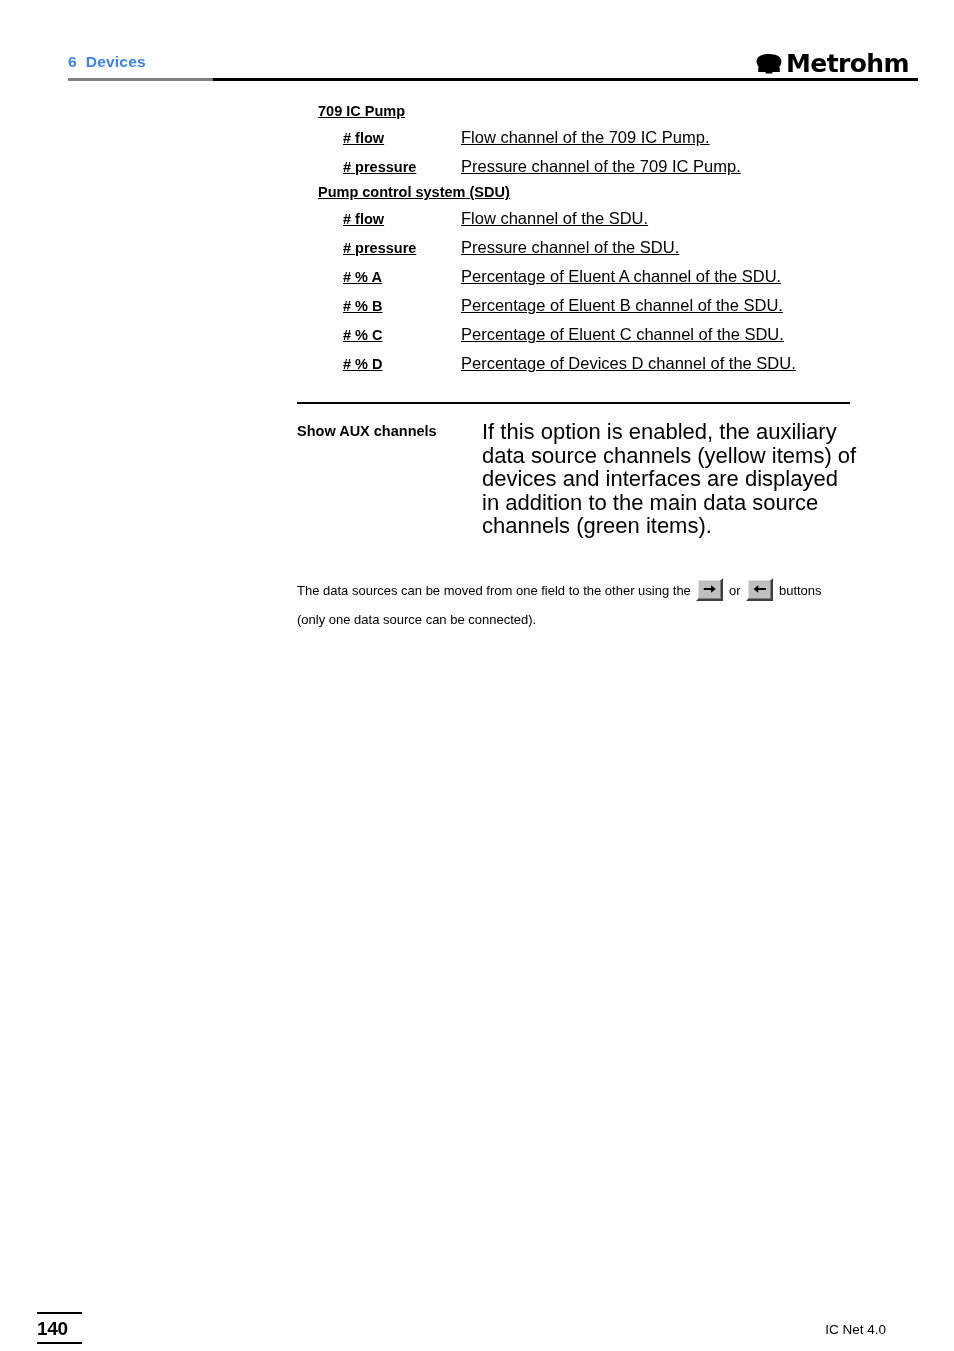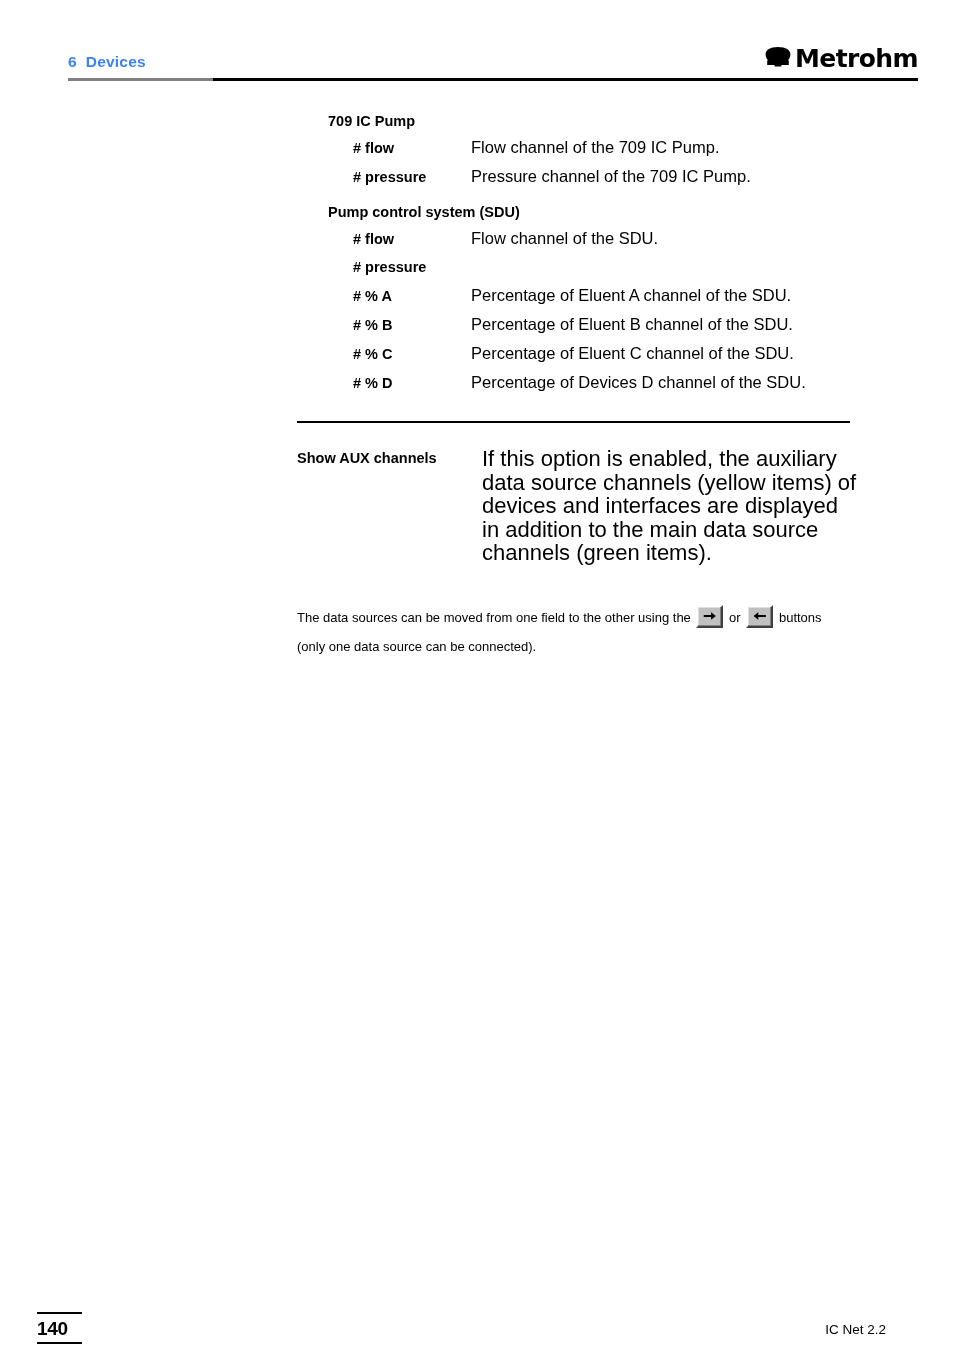--- a/index.html
+++ b/index.html
@@ -29,23 +29,24 @@
     font-weight: bold;
     letter-spacing: 0.2px;
     line-height: 20px;
     color: #3b82f6;
     white-space: nowrap;
   }
   #header-chapter-num { margin-right: 9px; }
 
   #brand-logo {
     position: absolute;
-    right: 0px;
+    right: 9px;
     top: -6px;
     display: flex;
+    align-items: flex-end;
     height: 30px;
   }
   #brand-mark {
     display: block;
     margin-right: 2px;
     margin-bottom: 1px;
   }
   #brand-name {
     font-size: 25px;
     font-weight: bold;
@@ -76,21 +77,21 @@
   }
 
   
   #content {
     position: absolute;
     left: 297px;
     top: 100px;
     width: 560px;
   }
 
-  .def-group { margin: 10px; }
+  .def-group { margin: 0; text-decoration: underline; }
 
   .group-heading {
     font-size: 14.5px;
     font-weight: bold;
     line-height: 23px;
     margin: 0;
     padding: 0 0 0 21px;
     white-space: nowrap;
   }
 
@@ -120,21 +121,21 @@
   #aux-rule {
     height: 2px;
     background: #000000;
     width: 553px;
     margin: 24px 0 0 0;
   }
 
   
   #aux-block {
     display: flex;
-    margin-top: 24px;
+    margin-top: 16px;
   }
   #aux-term {
     width: 185px;
     flex: 0 0 185px;
     font-size: 14.5px;
     font-weight: bold;
     line-height: 23px;
     white-space: nowrap;
   }
   #aux-desc {
@@ -244,20 +245,21 @@
   </div>
 
   <div class="def-group">
     <div class="group-heading">Pump control system (SDU)</div>
     <div class="channel-row">
       <div class="channel-term"># flow</div>
       <div class="channel-desc">Flow channel of the SDU.</div>
     </div>
     <div class="channel-row">
       <div class="channel-term"># pressure</div>
+      <div class="channel-desc">Pressure channel of the SDU.</div>
     </div>
     <div class="channel-row">
       <div class="channel-term"># % A</div>
       <div class="channel-desc">Percentage of Eluent A channel of the SDU.</div>
     </div>
     <div class="channel-row">
       <div class="channel-term"># % B</div>
       <div class="channel-desc">Percentage of Eluent B channel of the SDU.</div>
     </div>
     <div class="channel-row">
@@ -292,14 +294,14 @@
     </span>
     <span>buttons (only one data source can be connected).</span>
   </div>
 
 </div>
 
 <div id="page-footer">
   <div id="footer-pagenum-box">
     <span id="footer-pagenum">140</span>
   </div>
-  <div id="footer-product">IC Net 2.2</div>
+  <div id="footer-product">IC Net 4.0</div>
 </div>
 
 </body></html>

